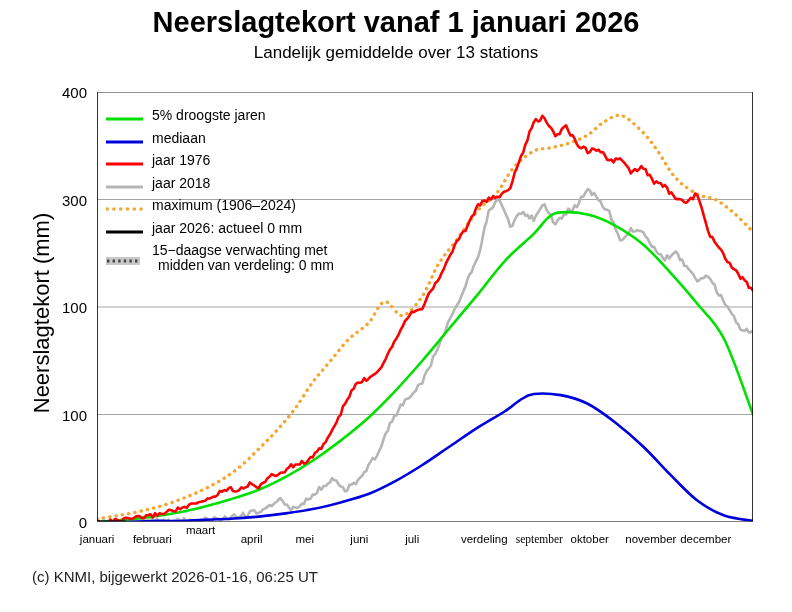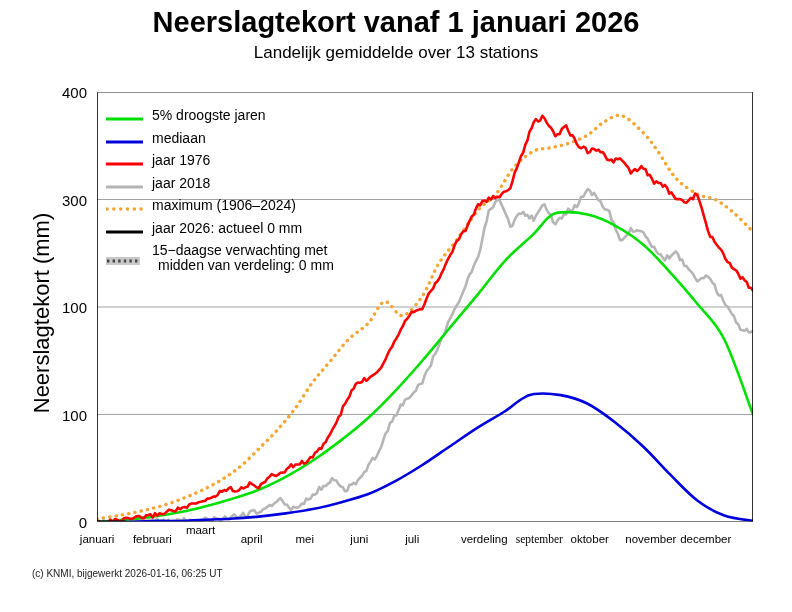--- a/index.html
+++ b/index.html
@@ -12,21 +12,21 @@
 
   .title{
     position:absolute;left:0;top:6px;width:792px;text-align:center;
     font-size:29px;font-weight:700;letter-spacing:0px;
   }
   .subtitle{
     position:absolute;left:0;top:43px;width:792px;text-align:center;
     font-size:17px;font-weight:400;
   }
   .footer{
-    position:absolute;left:32px;top:568px;font-size:10px;color:#222;
+    position:absolute;left:32px;top:568px;font-size:15px;color:#222;
   }
 
   .ylabel{
     position:absolute;
     left:-118px;top:300px;
     width:320px;text-align:center;
     transform:rotate(-90deg);
     transform-origin:center center;
     font-size:22px;
   }

